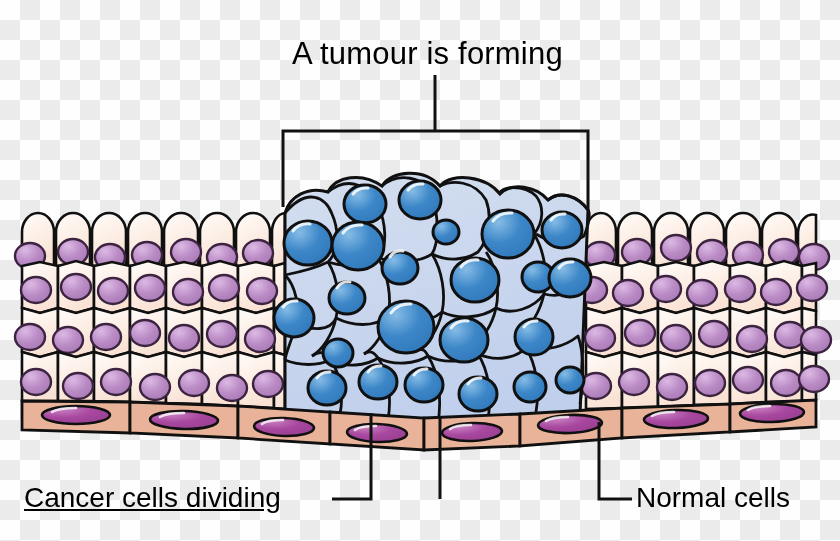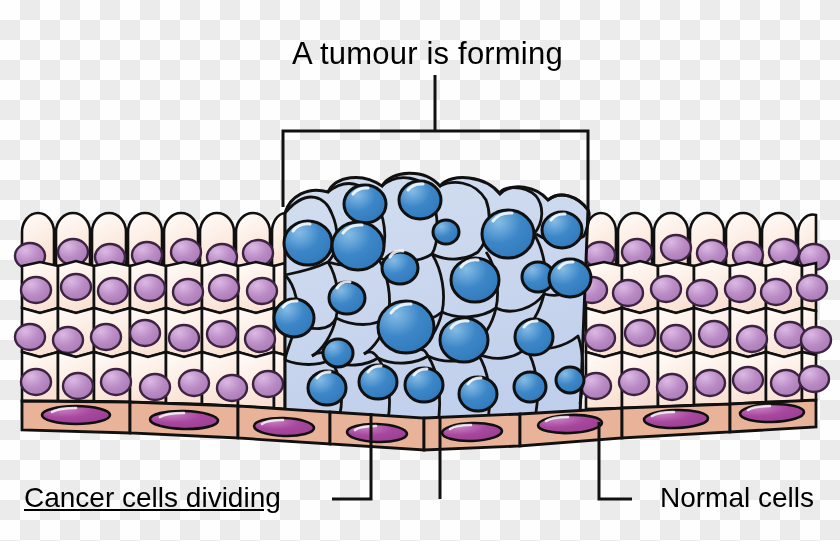--- a/index.html
+++ b/index.html
@@ -10,21 +10,21 @@
     background-image:
       linear-gradient(45deg,#ebebeb 25%,transparent 25%,transparent 75%,#ebebeb 75%),
       linear-gradient(45deg,#ebebeb 25%,transparent 25%,transparent 75%,#ebebeb 75%);
     background-size:40px 40px;
     background-position:0 0,20px 20px;
   }
   #stage{position:absolute;left:0;top:0;width:799px;height:541px;}
   .lbl{position:absolute;color:#000;white-space:nowrap;}
   #title{font-size:31px;left:292px;top:36px;letter-spacing:.2px;}
   #lbl-cancer{font-size:28px;left:24px;top:482px;text-decoration:underline;}
-  #lbl-normal{font-size:28px;left:660px;top:482px;}
+  #lbl-normal{font-size:28px;left:636px;top:482px;}
   svg{position:absolute;left:0;top:0;}
 </style>
 </head>
 <body>
 
 <div id="stage">
 
   <svg width="840" height="541" viewBox="0 0 840 541">
     <defs>
       <linearGradient id="gEpi" x1="0" y1="0" x2="0.35" y2="1">

